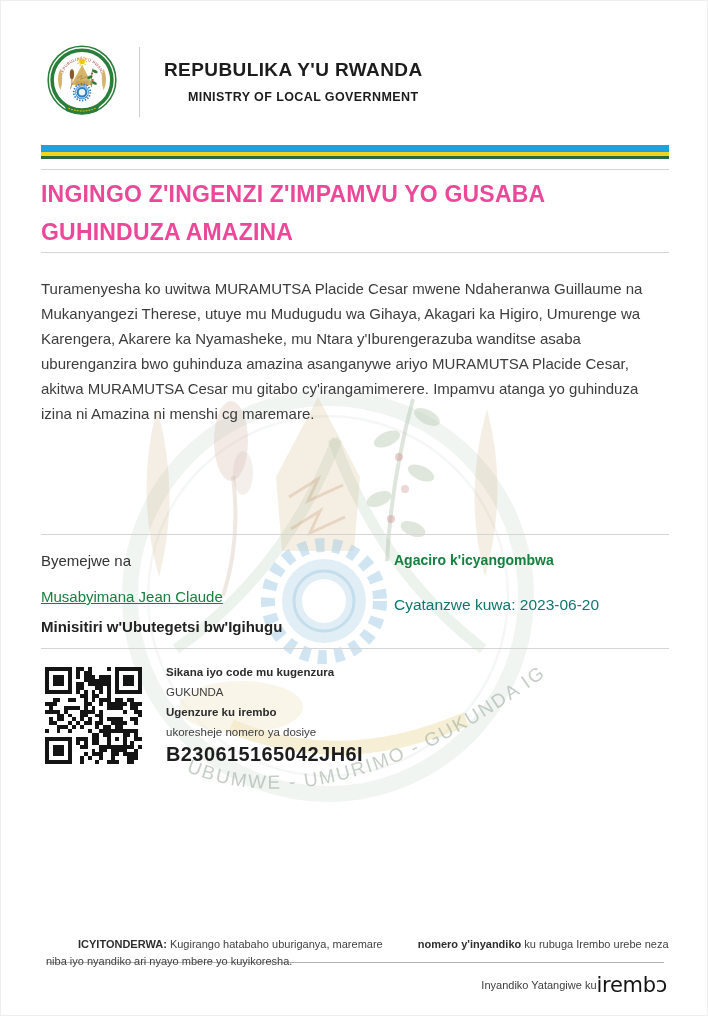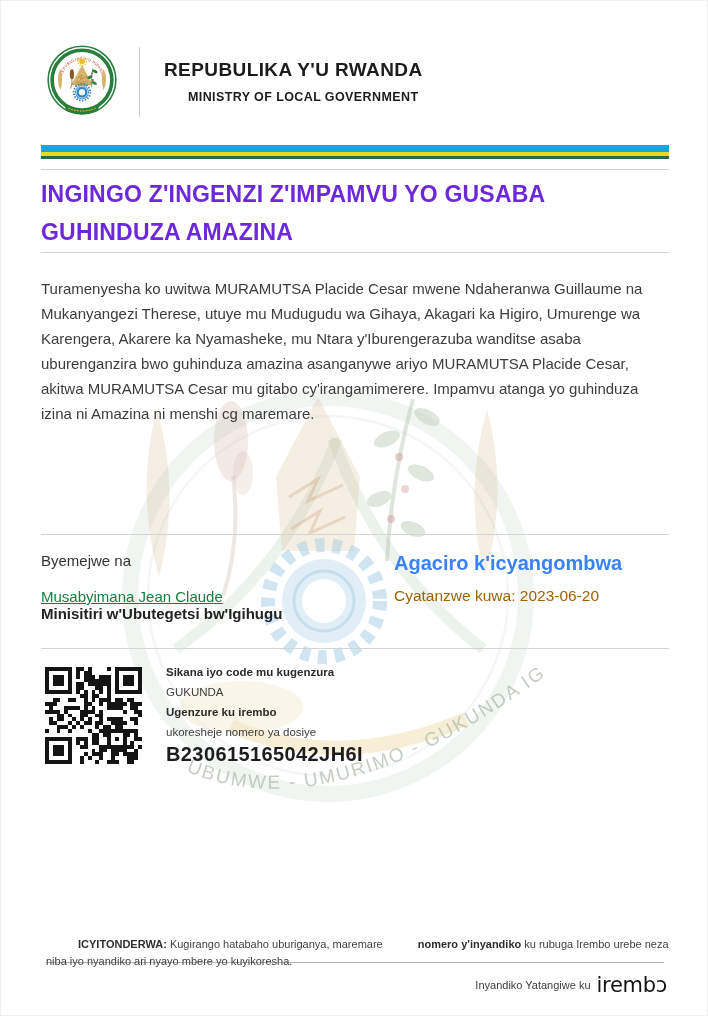--- a/index.html
+++ b/index.html
@@ -23,54 +23,54 @@
   .hdr-sub{font-size:12.5px;font-weight:bold;letter-spacing:.4px;color:#1c1c1c;margin-top:9px;padding-left:24px;}
 
   
   .stripe{position:absolute;left:40px;top:144px;width:628px;}
   .stripe .b{height:7px;}
   .stripe .y{height:4px;}
   .stripe .g{height:3px;}
 
   .doc-title{
     position:absolute;left:40px;top:174px;width:585px;
-    font-size:23px;line-height:38px;font-weight:bold;color:#6d28d9;letter-spacing:.2px;
+    font-size:23px;line-height:38px;font-weight:bold;color:#ec4899;letter-spacing:.2px;
     z-index:2;
   }
   .body-par{
     position:absolute;left:40px;top:260px;width:632px;
     font-size:15px;line-height:25px;color:#3c3c3c;
     z-index:2;
   }
 
   
   .watermark{position:absolute;left:90px;top:380px;width:520px;height:430px;z-index:0;pointer-events:none;}
 
   
   .sig-left{position:absolute;left:40px;top:551px;z-index:2;}
   .sig-left .lab{font-size:15px;color:#333;}
   .sig-left .name{font-size:15px;color:#15803d;margin-top:19px;text-decoration:underline;}
-  .sig-left .role{font-size:15px;color:#222;font-weight:bold;}
+  .sig-left .role{font-size:15px;color:#222;font-weight:bold;margin-top:13px;}
   .sig-right{position:absolute;left:393px;top:551px;z-index:2;}
-  .sig-right .lab{font-size:20px;font-weight:bold;color:#3b82f6;}
-  .sig-right .date{font-size:15.5px;color:#a16207;margin-top:12px;}
+  .sig-right .lab{font-size:14px;font-weight:bold;color:#15803d;}
+  .sig-right .date{font-size:15.5px;color:#0f766e;margin-top:28px;}
 
   
   .qr-svg{position:absolute;left:42px;top:664px;width:101px;height:101px;z-index:2;}
   .qr-text{position:absolute;left:165px;top:665px;width:300px;z-index:2;}
   .qr-text .b{font-size:11.5px;font-weight:bold;color:#2b2b2b;}
   .qr-text .r{font-size:11.5px;color:#3c3c3c;}
   .qr-text > div{margin-bottom:7px;line-height:13px;}
   .dossier{font-size:20px;font-weight:bold;color:#1d1d1d;letter-spacing:.4px;margin-top:9px;}
 
   
   .footnote{position:absolute;left:45px;top:924px;width:624px;font-size:11px;line-height:17px;color:#3f3f3f;z-index:2;}
   .footnote .bold{font-weight:bold;color:#2e2e2e;padding-left:32px;}
   .brand-row{position:absolute;right:40px;top:972px;display:flex;align-items:center;z-index:2;}
-  .issued-by{font-size:11px;color:#3c3c3c;margin-right:6px;}
+  .issued-by{font-size:11px;color:#3c3c3c;}
   .brand{font-family:"DejaVu Sans",sans-serif;font-size:21px;color:#141414;letter-spacing:-.3px;}
 </style>
 </head>
 <body>
 
 <div class="page">
 
   <svg class="watermark" viewBox="0 0 520 430" aria-hidden="true">
     <circle cx="237" cy="215" r="198" fill="none" stroke="#90b49c" stroke-width="16" stroke-opacity="0.13"></circle>
     <circle cx="237" cy="215" r="180" fill="none" stroke="#90b49c" stroke-width="2.5" stroke-opacity="0.10"></circle>

